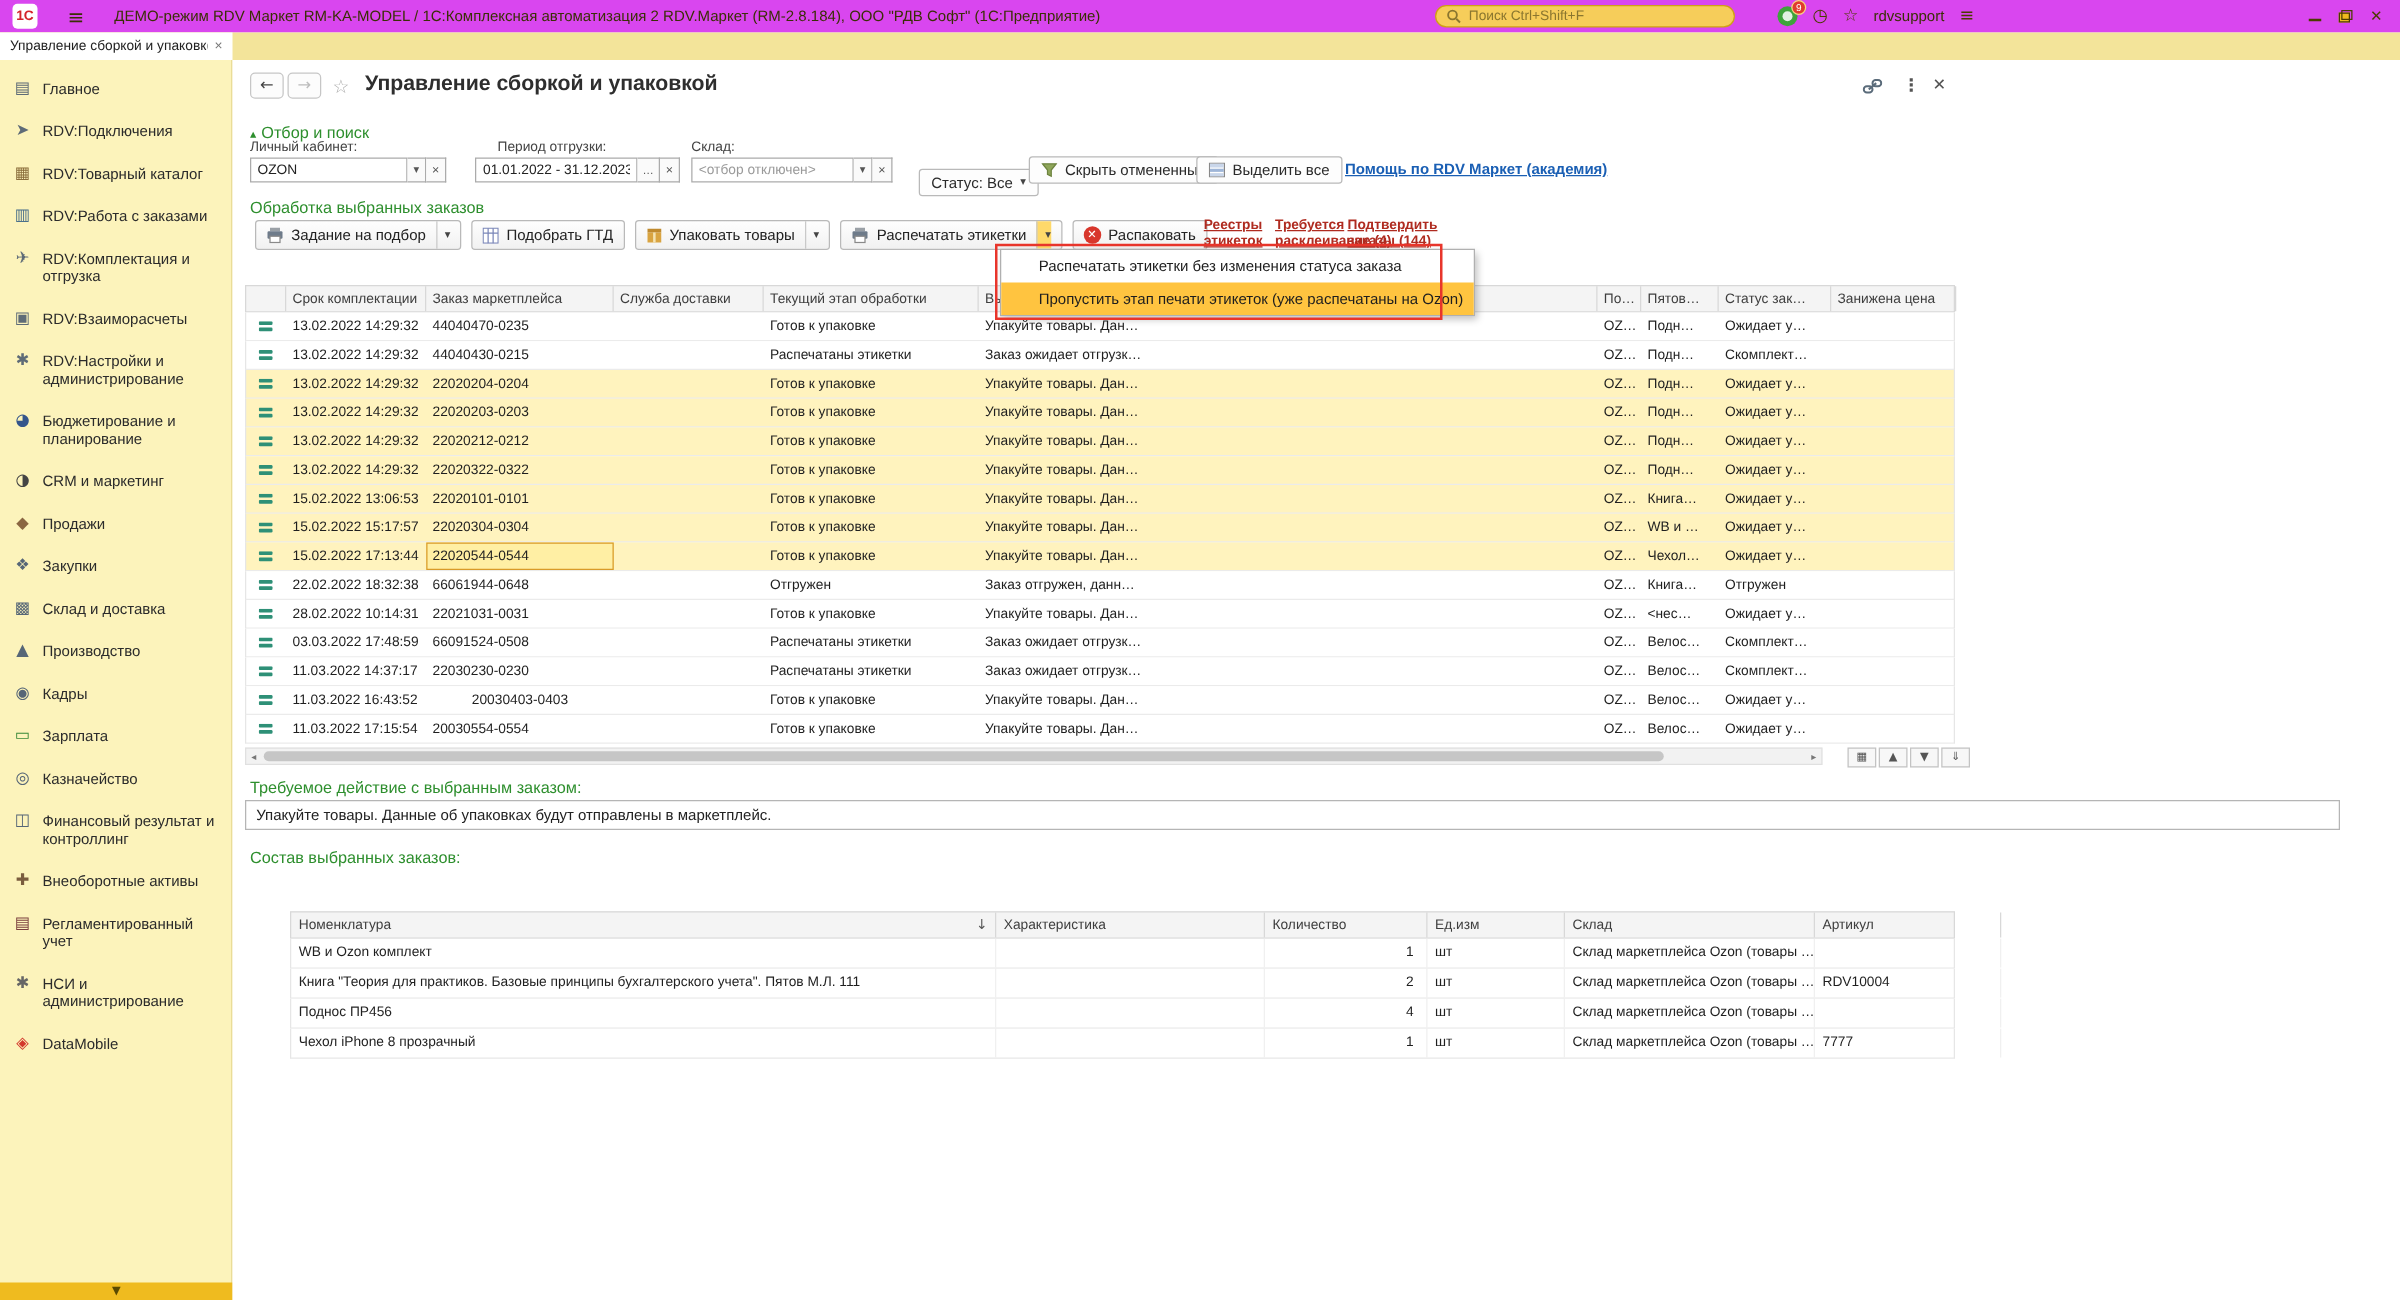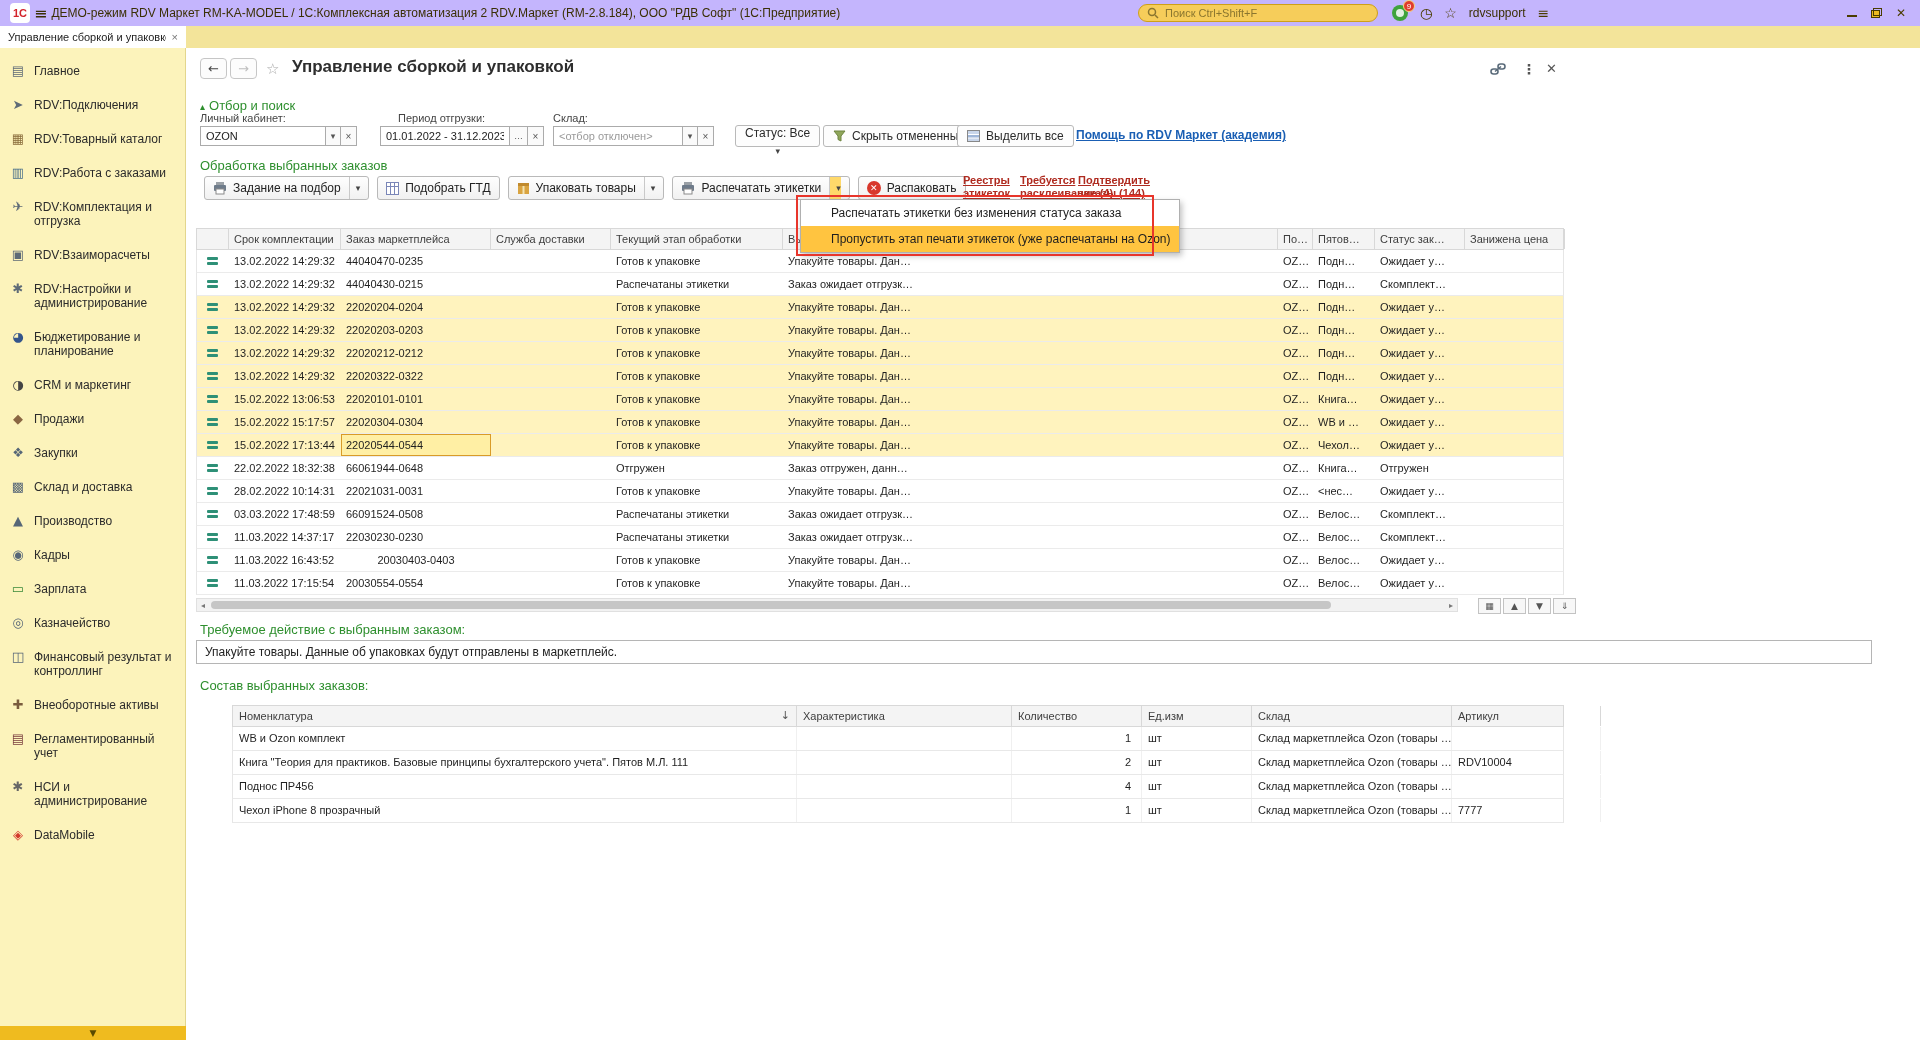--- a/index.html
+++ b/index.html
@@ -1,21 +1,21 @@
 <!DOCTYPE html>
 <html><head>
 <meta charset="utf-8">
 <style>
   * { margin:0; padding:0; box-sizing:border-box; }
   html,body { width:1920px; height:1040px; overflow:hidden; }
   body { font-family:"Liberation Sans","DejaVu Sans",sans-serif; font-size:12px; color:#222; background:#fff; position:relative; }
   .ico { font-family:"DejaVu Sans",sans-serif; }
 
   
-  .topbar { position:absolute; left:0; top:0; width:1920px; height:26px; background:#c4b5fd; display:flex; align-items:center; padding:0 10px; gap:4px; color:#3A2F05; }
+  .topbar { position:absolute; left:0; top:0; width:1920px; height:26px; background:#d946ef; display:flex; align-items:center; padding:0 10px; gap:24px; color:#3A2F05; }
   .logo { width:20px; height:20px; background:#fff; border-radius:4px; display:flex; align-items:center; justify-content:center; color:#D3232A; font-weight:bold; font-size:11px; flex:0 0 auto; cursor:pointer; }
   .tb-burger { font-size:16px; cursor:pointer; }
   .tb-title { font-size:12px; white-space:nowrap; overflow:hidden; }
   .tb-spacer { flex:1; }
   .tb-search { width:240px; height:18px; background:#F6CD5A; border:1px solid #CEA017; border-radius:9px; display:flex; align-items:center; padding:0 8px; gap:6px; color:#8A762F; font-size:11px; cursor:text; flex:0 0 auto; }
   .tb-icons { display:flex; align-items:center; gap:12px; margin-left:10px; }
   .net { width:16px; height:16px; border-radius:50%; background:#3FA33C; position:relative; cursor:pointer; }
   .net::after { content:""; position:absolute; left:4px; top:4px; width:8px; height:8px; border-radius:50%; background:#fff; opacity:.85; }
   .badge { position:absolute; top:-5px; right:-7px; background:#E03B2F; color:#fff; font-size:8px; min-width:12px; height:12px; border-radius:6px; display:flex; align-items:center; justify-content:center; padding:0 2px; border:1px solid #F6D981; }
   .tb-glyph { font-size:14px; cursor:pointer; color:#4A3C00; }
@@ -89,21 +89,21 @@
   .hs-track { flex:1; position:relative; height:100%; }
   .hs-thumb { position:absolute; left:2px; top:2px; height:8px; width:1120px; background:#C6C6C6; border-radius:4px; cursor:grab; }
   .nav-cluster { position:absolute; left:1292px; top:550px; display:flex; gap:2px; }
   .nav-sq { width:23px; height:16px; border:1px solid #C3C3C3; background:#F7F7F7; font-size:9px; display:flex; align-items:center; justify-content:center; color:#555; cursor:pointer; }
 
   .ap-title { left:14px; top:574px; }
   .ap-box { position:absolute; left:10px; top:592px; width:1676px; height:24px; border:1px solid #B5B5B5; padding:4px 8px; font-size:12px; background:#fff; overflow:hidden; white-space:nowrap; }
   .items-title { left:14px; top:630px; }
 
   
-  .itable { position:absolute; left:10px; top:657px; width:1368px; font-size:11px;padding-left:36px; }
+  .itable { position:absolute; left:10px; top:681px; width:1368px; font-size:11px;padding-left:36px; }
   .it-header { display:flex; height:22px; background:#F4F4F4; border:1px solid #D8D8D8; }
   .it-hcell { flex:0 0 auto; border-right:1px solid #D8D8D8; padding:0 6px; line-height:20px; color:#3E3E3E; overflow:hidden; white-space:nowrap; display:flex; gap:4px; cursor:pointer; }
   .it-row { display:flex; height:24px; border-bottom:1px solid #E8E8E8; border-left:1px solid #E6E6E6; border-right:1px solid #E6E6E6; background:#fff; cursor:pointer; }
   .it-cell { flex:0 0 auto; padding:0 6px; line-height:23px; overflow:hidden; white-space:nowrap; border-right:1px solid #F0F0F0; color:#1F1F1F; }
   .it-cell.num { text-align:right; padding-right:10px; }
   .sort-right { margin-left:auto; }
 
   
   .ctx { position:absolute; left:800px; top:199px; width:380px; background:#fff; border:1px solid #B0B0B0; box-shadow:2px 3px 6px rgba(0,0,0,.25); z-index:40; }
   .ctx-item { height:26px; display:flex; align-items:center; padding:0 10px 0 30px; font-size:12px; color:#1E1E1E; white-space:nowrap; overflow:hidden; cursor:pointer; }
@@ -278,21 +278,21 @@
 
   <span class="f-label" style="left:367px;">Склад:</span>
   <div class="field" style="left:367px;">
     <span class="inp" style="width:130px;">
         <input placeholder="&lt;отбор отключен&gt;" style="">
       </span>
     <span class="seg ico">▾</span>
     <span class="seg x">×</span>
   </div>
 
-  <div class="btn" style="left:549px; top:77px;flex-direction:column;">
+  <div class="btn" style="left:549px; top:87px;">
     <span>Статус: Все</span>
       <span class="dd ico">▾</span>
   </div>
 
   <div class="btn" style="left:637px; top:77px;">
     <svg width="13" height="12">
         <path d="M1 1 H12 L8 6 V11 L5 9.5 V6 Z" fill="#8FA65A" stroke="#6E8440"></path>
       </svg>
     <span>Скрыть отмененные</span>
   </div>

